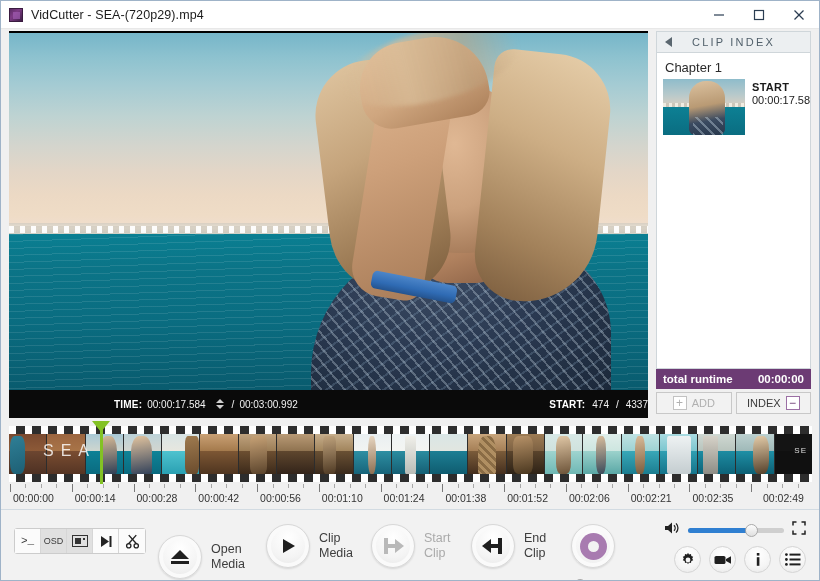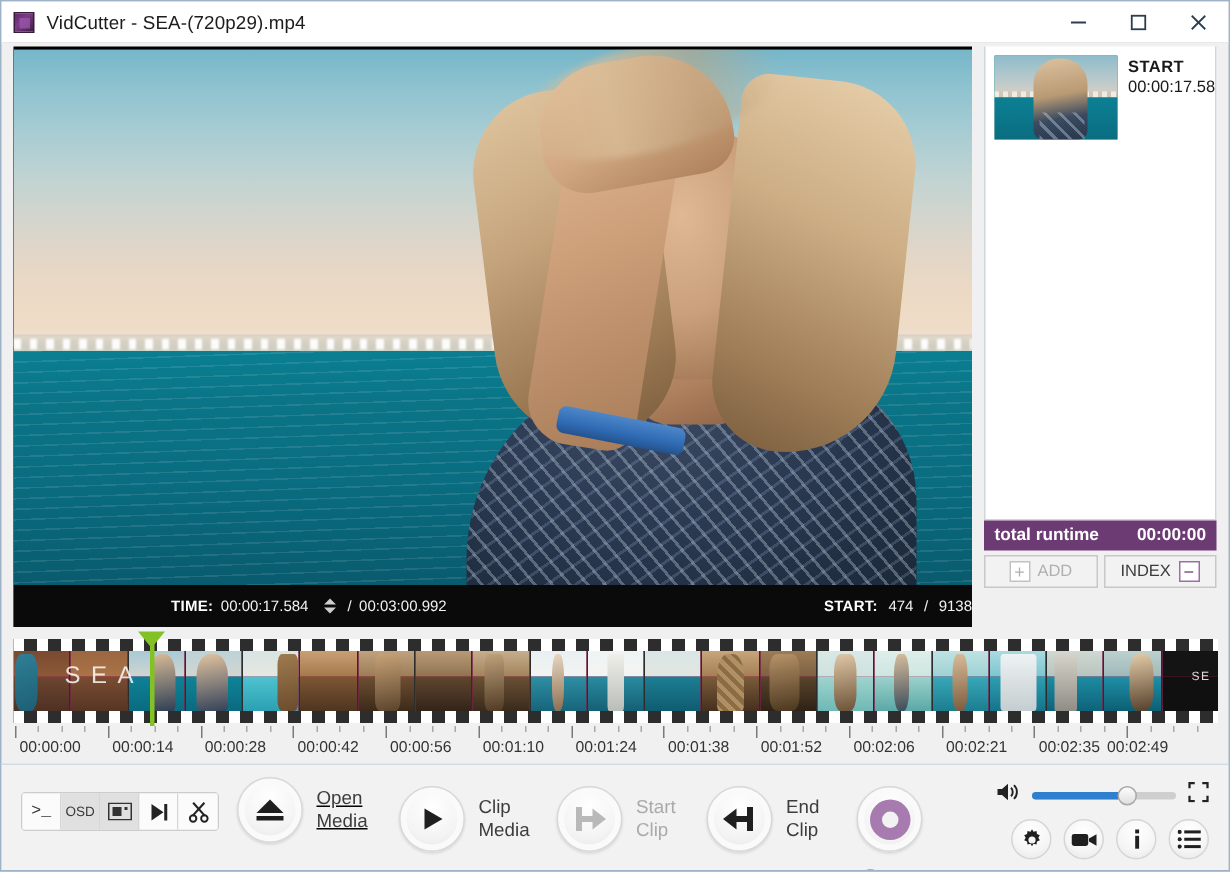--- a/index.html
+++ b/index.html
@@ -224,21 +224,21 @@
     font-size: 12px; line-height: 1; color: #6c3b74;
   }
   .sq.dis { border-color: #c2c2c2; color: #b0b0b0; }
 
   
   .timeline {
     position: absolute; left: 8px; top: 421px; width: 803px; height: 62px;
   }
   .filmstrip {
     position: absolute; left: 0; top: 4px; width: 803px; height: 56px;
-    background: #be185d; overflow: hidden;
+    background: #4d7c0f; overflow: hidden;
   }
   .sprockets-top, .sprockets-bot {
     position: absolute; left: 0; width: 100%; height: 8px;
     background: repeating-linear-gradient(90deg,
       #ffffff 0px, #ffffff 7px, #2d2d2d 7px, #2d2d2d 16px);
   }
   .sprockets-top { top: 0; }
   .sprockets-bot { bottom: 0; }
   .frames {
     position: absolute; left: 0; top: 8px; width: 100%; height: 40px; display: flex;
@@ -379,27 +379,32 @@
             <i class="up"></i>
             <i class="dn"></i>
           </span>
         <span class="tb-val">/</span>
         <span class="tb-val">00:03:00.992</span>
       </div>
       <div class="tb-frame">
         <span class="tb-label">START:</span>
         <span class="tb-val">474</span>
         <span class="tb-val">/</span>
-        <span class="tb-val">9138</span>
+        <span class="tb-val">4337</span>
       </div>
     </div>
   </div>
 
   <div class="sidebar">
+    <div class="ci-head">
+      <div class="ci-arrow"></div>
+      <div class="ci-title">CLIP INDEX</div>
+    </div>
     <div class="ci-body">
+      <div class="chapter-label">Chapter  1</div>
       <div class="clip-row">
         <div class="clip-thumb">
           <div class="ct-sky"></div>
             <div class="ct-shore"></div>
             <div class="ct-sea"></div>
             <div class="ct-figure"></div>
         </div>
         <div class="clip-meta">
           <div class="clip-start">START</div>
           <div class="clip-time">00:00:17.584</div>
@@ -592,21 +597,21 @@
       <div class="ticklabel" style="left: 621.692px;">00:02:21</div>
       <div class="tickmajor" style="left: 680.462px;"></div>
       <div class="tickminor" style="left: 695.904px;"></div>
       <div class="tickminor" style="left: 711.346px;"></div>
       <div class="tickminor" style="left: 726.788px;"></div>
       <div class="ticklabel" style="left: 683.462px;">00:02:35</div>
       <div class="tickmajor" style="left: 742.231px;"></div>
       <div class="tickminor" style="left: 757.673px;"></div>
       <div class="tickminor" style="left: 773.115px;"></div>
       <div class="tickminor" style="left: 788.558px;"></div>
-      <div class="ticklabel" style="left: 729px;">00:02:49</div>
+      <div class="ticklabel" style="left: 754px;">00:02:49</div>
     </div>
 
   <div class="toolbar">
 
     <div class="minibar">
       <div class="mb">
         <span style="font-size:11px;font-family:'Liberation Mono',monospace">&gt;_</span>
       </div>
       <div class="mb on">
           <span style="font-size:9px">OSD</span>
@@ -627,21 +632,21 @@
       <div class="mb">
         <svg width="15" height="15" viewBox="0 0 16 16">
             <circle cx="4" cy="12.5" r="2.3" fill="none" stroke="#222" stroke-width="1.4"></circle>
             <circle cx="12" cy="12.5" r="2.3" fill="none" stroke="#222" stroke-width="1.4"></circle>
             <line x1="3.6" y1="10.6" x2="12" y2="1.2" stroke="#222" stroke-width="1.5"></line>
             <line x1="12.4" y1="10.6" x2="4" y2="1.2" stroke="#222" stroke-width="1.5"></line>
           </svg>
       </div>
     </div>
 
-    <div class="bigbtn" style="left:157px; top:8px;text-decoration:underline;">
+    <div class="bigbtn" style="left:157px; top:25px;">
       <div class="circle">
         <svg width="22" height="20" viewBox="0 0 22 20">
             <polygon points="11,3 20,12 2,12" fill="#1f1f1f"></polygon>
             <rect x="2" y="14" width="18" height="3" fill="#1f1f1f"></rect>
           </svg>
       </div>
       <div class="btnlabel">
         <span>Open</span>
           <span>Media</span>
       </div>

